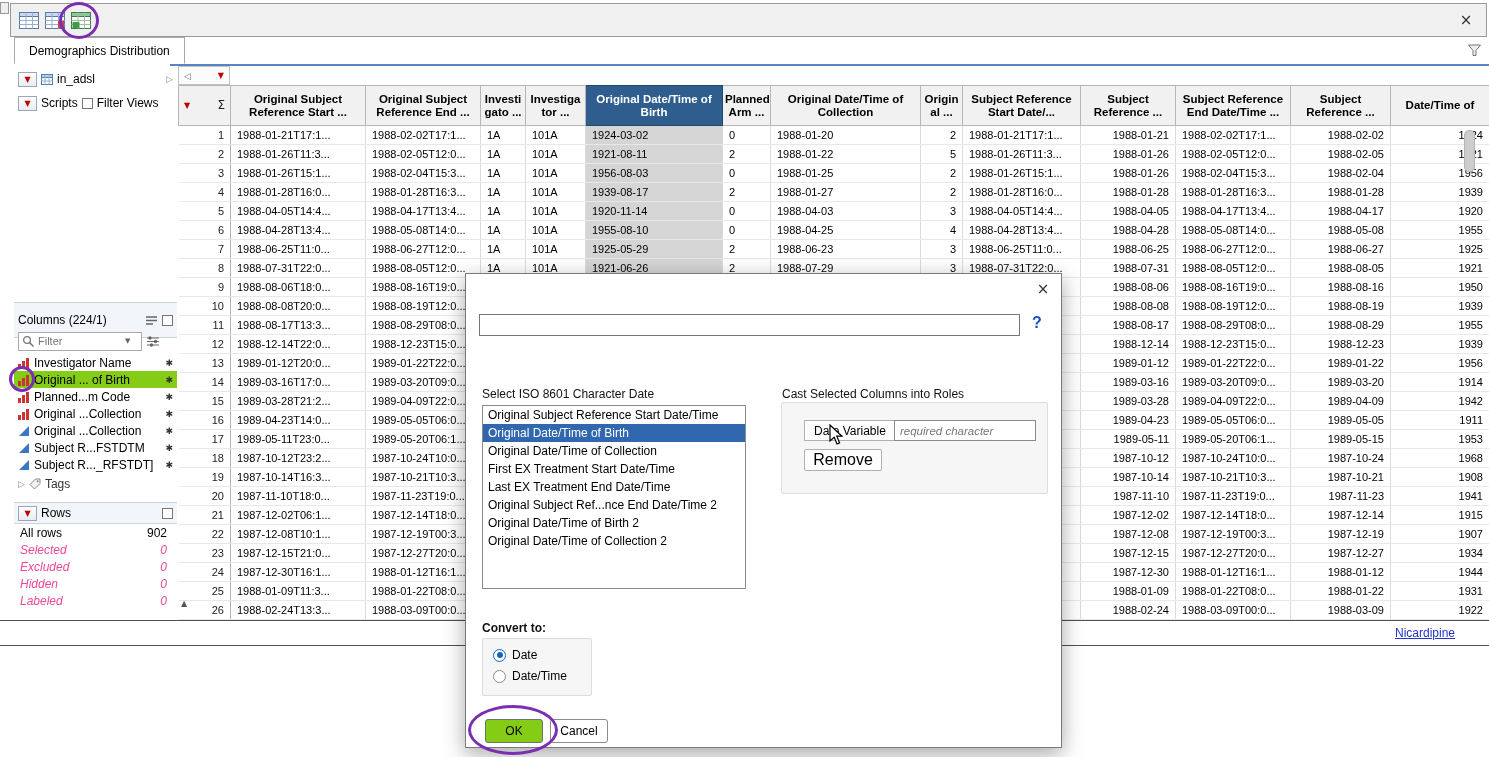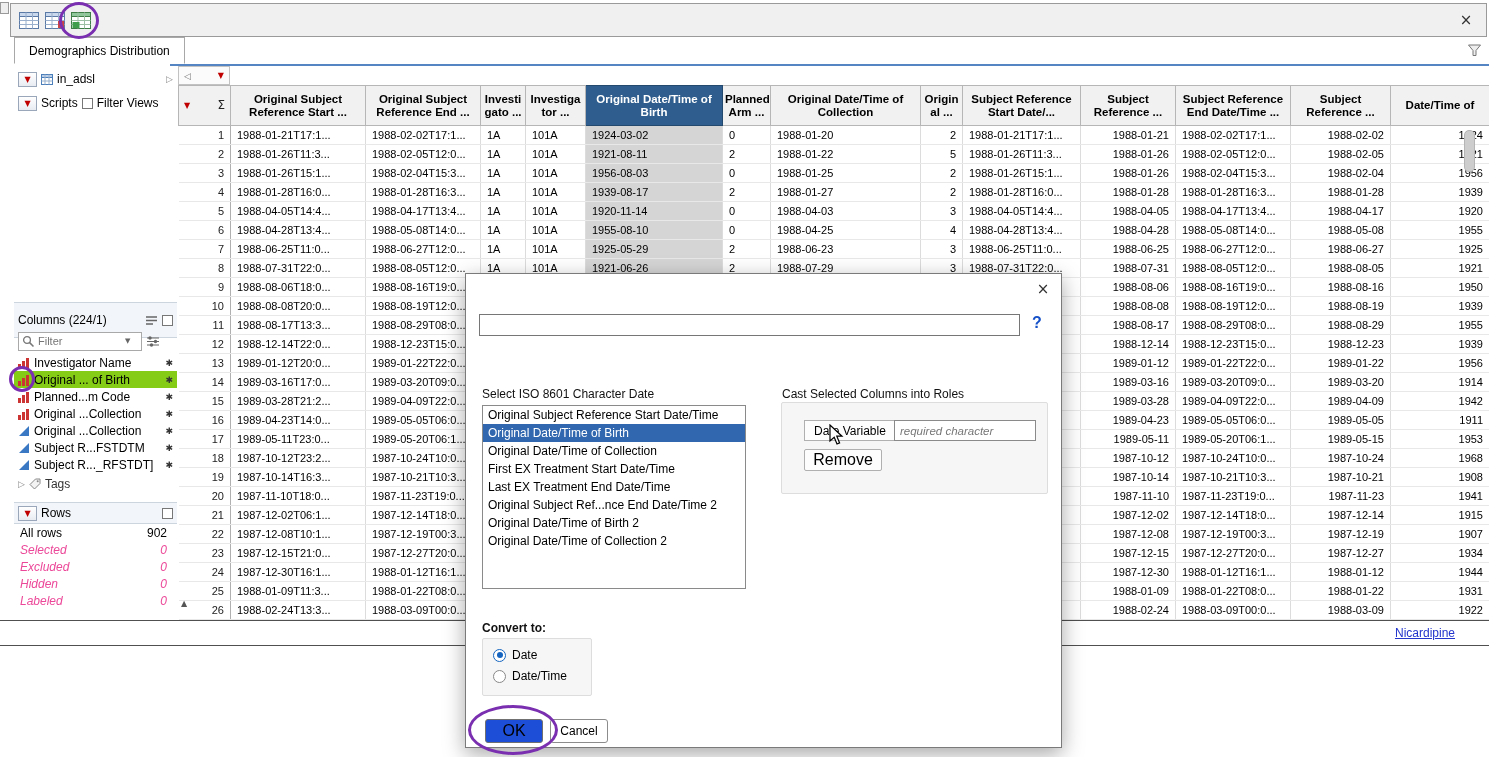--- a/index.html
+++ b/index.html
@@ -87,21 +87,21 @@
   .dv-btn{position:absolute;left:22px;top:17px;height:21px;padding:0 9px;font-size:12px;background:#fdfdfd;border:1px solid #b0b0b0;cursor:pointer;font-family:inherit}
   .req-input{position:absolute;left:112px;top:17px;width:142px;height:21px;border:1px solid #8a8a8a;font-size:11.5px;padding:0 5px;font-family:inherit}
   .req-input::placeholder{font-style:italic;color:#777}
   .remove-btn{position:absolute;left:22px;top:46px;width:78px;height:22px;background:#fdfdfd;border:1px solid #b0b0b0;border-radius:2px;font-size:16px;cursor:pointer;font-family:inherit}
   .lbl-convert{left:16px;top:347px;font-weight:bold}
   .convert-box{position:absolute;left:16px;top:364px;width:110px;height:58px;background:#f6f6f6;border:1px solid #ddd;border-radius:2px}
   .radio-row{position:absolute;left:10px;display:flex;align-items:center;gap:6px;cursor:pointer}
   .radio{width:13px;height:13px;border-radius:50%;border:1px solid #888;background:#fff;position:relative;flex:none}
   .radio.sel{border-color:#1565c0}
   .radio.sel::after{content:"";position:absolute;left:2.5px;top:2.5px;width:6px;height:6px;border-radius:50%;background:#1565c0}
-  .ok-btn{position:absolute;left:19px;top:445px;width:58px;height:24px;background:#1d4ed8;border:1px solid #707070;border-radius:3px;font-size:16px;cursor:pointer;font-family:inherit}
+  .ok-btn{position:absolute;left:19px;top:445px;width:58px;height:24px;background:#84cc16;border:1px solid #707070;border-radius:3px;font-size:12px;cursor:pointer;font-family:inherit}
   .cancel-btn{position:absolute;left:84px;top:445px;width:58px;height:24px;background:#fff;border:1px solid #8c8c8c;border-radius:3px;font-size:12px;cursor:pointer;font-family:inherit}
 
   
   .ellipse{position:absolute;border:3px solid #7a2fb0;border-radius:50%;z-index:70;pointer-events:none}
   .e-toolbar{left:59px;top:2px;width:40px;height:37px}
   .e-column{left:9px;top:366px;width:26px;height:26px}
   .e-ok{left:468px;top:705px;width:90px;height:50px}
   .cursor{position:absolute;left:826px;top:424px;z-index:60;pointer-events:none}
 </style>
 </head>

